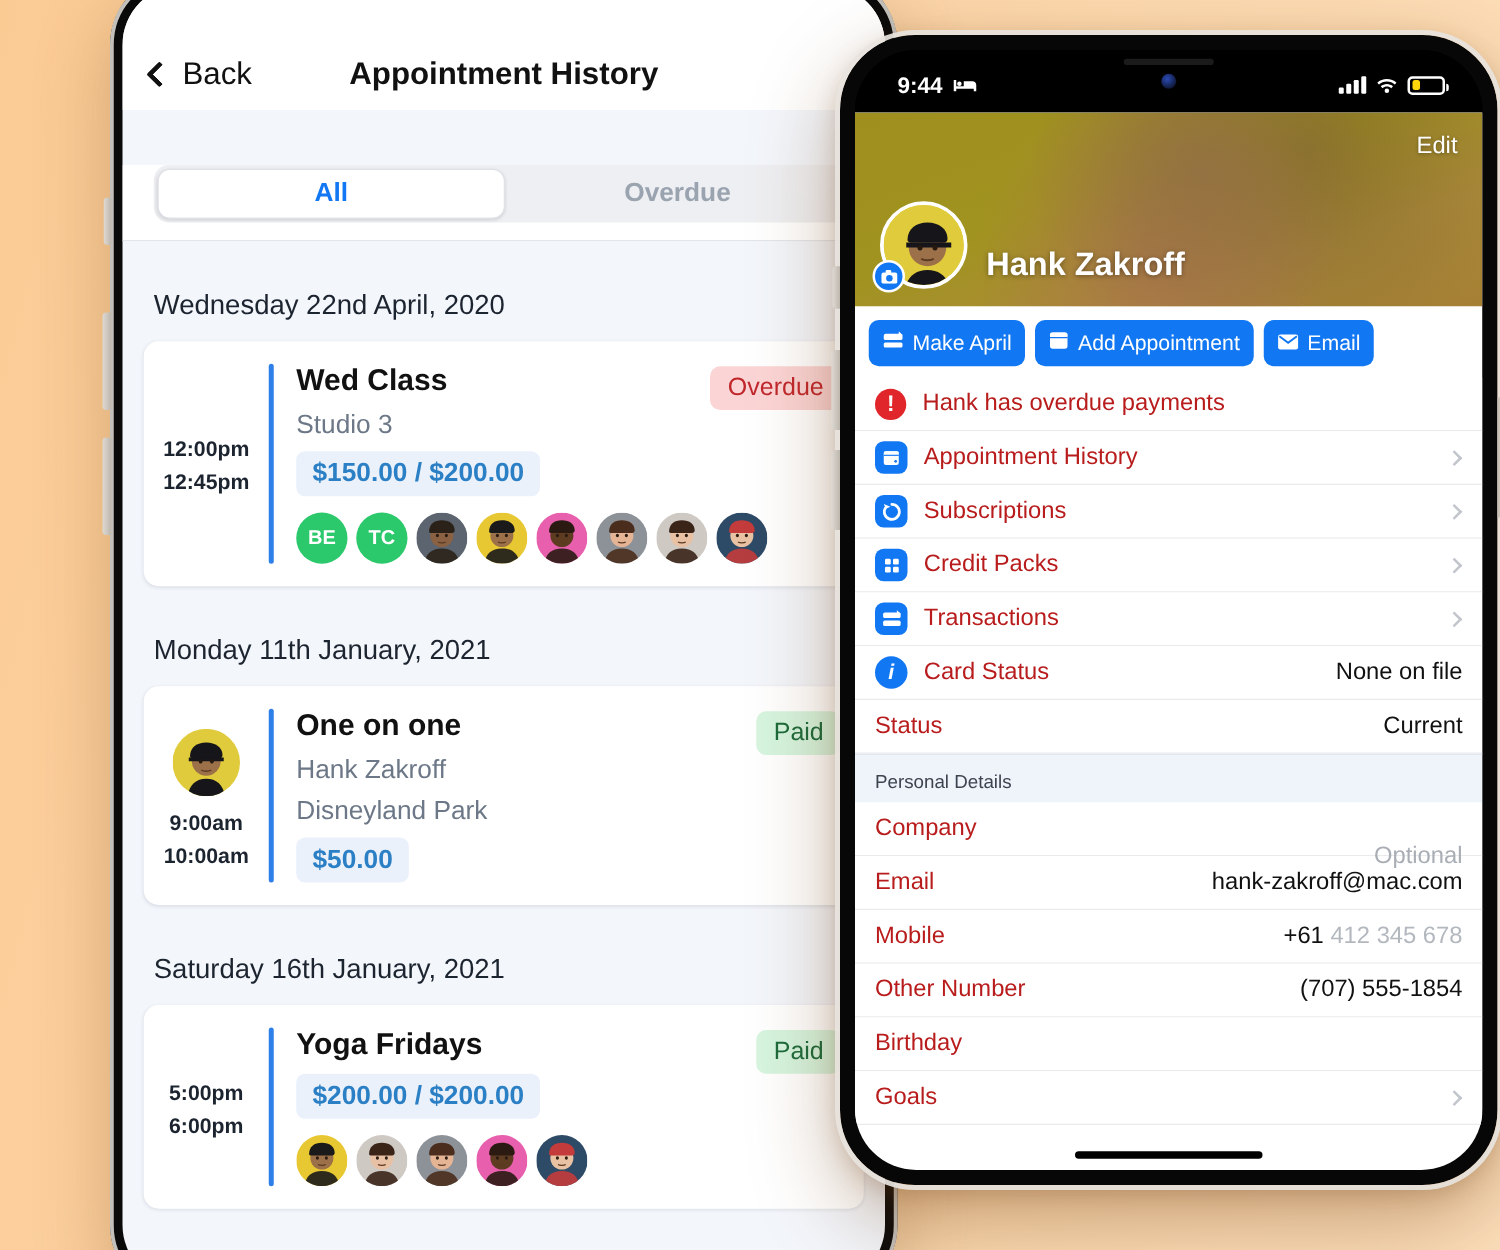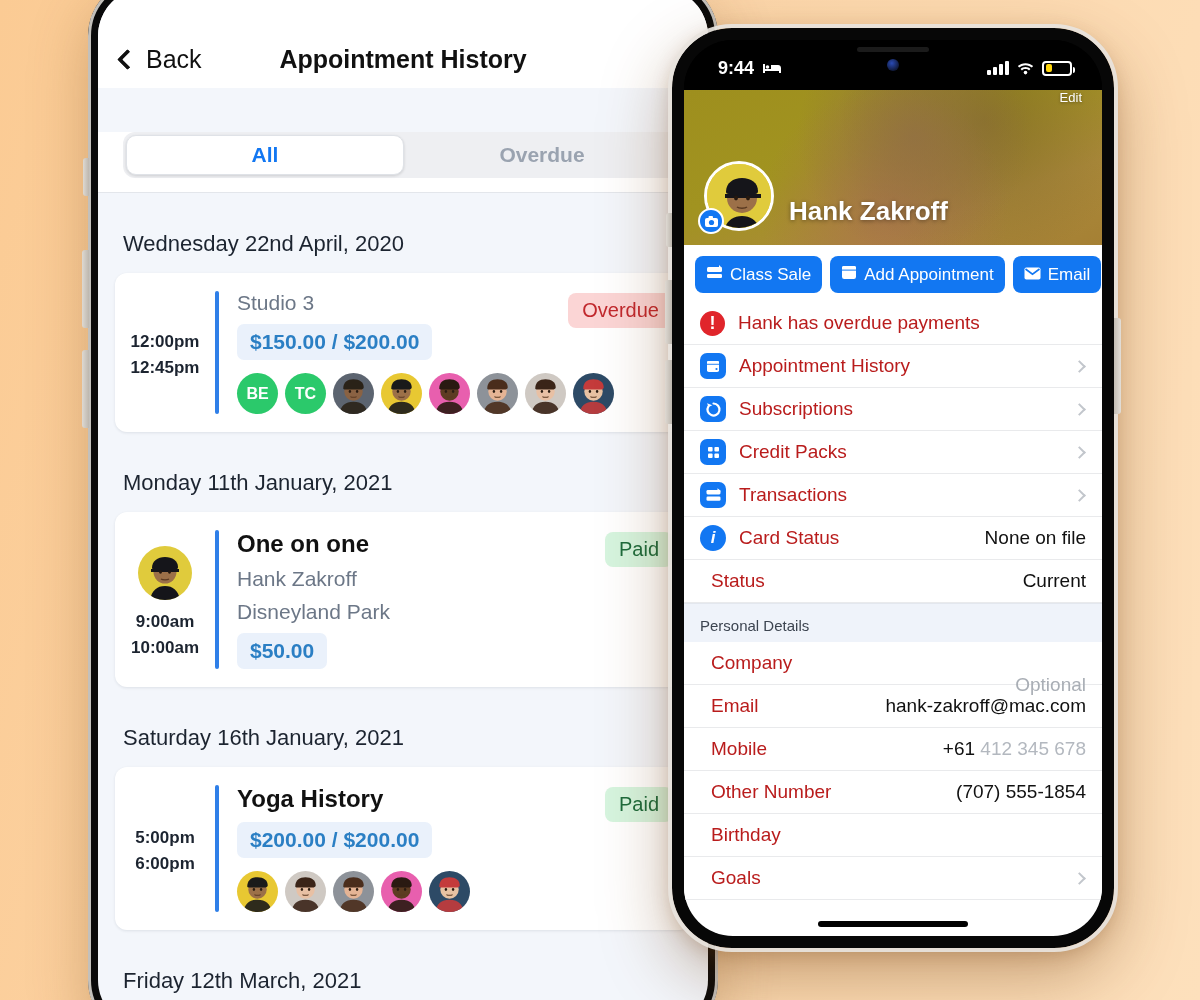--- a/index.html
+++ b/index.html
@@ -106,21 +106,21 @@
   .status-badge {
     position: absolute; top: 20px; right: 18px;
     font-size: 20px; padding: 6px 14px; border-radius: 8px; font-weight: 400;
   }
   .status-badge.overdue { background: #fbd5d5; color: #c1282d; }
   .status-badge.paid    { background: #d6f5df; color: #1c6b3c; }
 
   
   #front-phone {
     position: absolute; left: 672px; top: 28px;
-    width: 442px; height: 920px;
+    width: 526px; height: 920px;
     background: #070707; border-radius: 60px;
     box-shadow: 0 26px 70px rgba(110,60,15,.40), 0 6px 20px rgba(110,60,15,.25);
   }
   #front-phone .metal {
     position: absolute; inset: -4px; border-radius: 64px;
     border: 4px solid rgba(232,228,222,.92); pointer-events: none;
   }
   #fp-power {
     position: absolute; right: -7px; top: 290px; width: 7px; height: 96px;
     background: linear-gradient(270deg,#e3ded7,#c3bdb4); border-radius: 0 3px 3px 0;
@@ -169,21 +169,21 @@
   .cover {
     height: 155px; position: relative; overflow: hidden;
     background:
       radial-gradient(circle at 55% 30%, rgba(145,110,70,.75) 0%, rgba(145,110,70,0) 46%),
       radial-gradient(circle at 48% 78%, rgba(170,110,80,.68) 0%, rgba(170,110,80,0) 50%),
       radial-gradient(circle at 72% 20%, rgba(120,95,40,.6) 0%, rgba(120,95,40,0) 45%),
       linear-gradient(160deg, #9e8f1e 0%, #a19320 40%, #ab8a3a 72%, #a58034 100%);
     filter: blur(.2px);
   }
   .cover-edit {
-    position: absolute; right: 20px; top: 0; color: #fff; font-size: 13px;
+    position: absolute; right: 20px; top: 16px; color: #fff; font-size: 19px;
     text-shadow: 0 1px 3px rgba(0,0,0,.35); cursor: pointer;
   }
   .cover-name {
     position: absolute; left: 105px; bottom: 18px; color: #fff;
     font-size: 26px; font-weight: 600; text-shadow: 0 1px 4px rgba(0,0,0,.4);
   }
   .cover-ava {
     position: absolute; left: 20px; bottom: 14px; width: 70px; height: 70px;
     border-radius: 50%; border: 3px solid #fff; overflow: hidden; background: #dfc93a;
   }
@@ -226,21 +226,21 @@
     display: flex; align-items: center; justify-content: center; flex: 0 0 26px;
   }
   .chev-right {
     width: 9px; height: 9px; border-top: 2.5px solid #c2c6cc; border-right: 2.5px solid #c2c6cc;
     transform: rotate(45deg); flex: 0 0 auto; margin-right: 2px;
   }
   .section-head {
     background: #eff3fa; padding: 13px 12px 8px 16px;
     font-size: 15px; color: #3c4450; border-top: 1px solid #e3e7ee;
   }
-  .row.no-icon { padding-left: 27px; }
+  .row.no-icon { padding-left: 16px; }
   .home-ind {
     position: absolute; left: 50%; bottom: 9px; transform: translateX(-50%);
     width: 150px; height: 6px; background: #000; border-radius: 4px;
   }
 </style>
 </head>
 <body>
 
 <div id="stage">
 
@@ -270,20 +270,21 @@
 
         <div id="appt-list">
             <div class="day-header">Wednesday 22nd April, 2020</div>
             <div class="appt-card">
               <div class="appt-left">
                 <div class="appt-time">12:00pm</div>
                 <div class="appt-time">12:45pm</div>
               </div>
               <div class="appt-bar"></div>
               <div class="appt-body">
+                <div class="appt-title">Wed Class</div>
                 <div class="appt-sub">Studio 3</div>
                 <div><span class="price-chip">$150.00 / $200.00</span></div>
                 <div class="ava-row">
                   <div class="ava" style="background:#2bc96b;width:41px;height:41px">BE</div>
                   <div class="ava" style="background:#2bc96b;width:41px;height:41px">TC</div>
                   <div class="ava" style="width:41px;height:41px">
                     <svg viewBox="0 0 40 40" width="41" height="41">
                       <rect width="40" height="40" fill="#5c6470"></rect>
                       <circle cx="20" cy="18" r="9" fill="#8a6243"></circle>
                       <path d="M10 15c0-6 4-9 10-9s10 3 10 8c0 1-1 2-2 2H12c-1 0-2-.5-2-1z" fill="#2a2218"></path>
@@ -378,21 +379,21 @@
               <div class="status-badge paid">Paid</div>
             </div>
             <div class="day-header">Saturday 16th January, 2021</div>
             <div class="appt-card">
               <div class="appt-left">
                 <div class="appt-time">5:00pm</div>
                 <div class="appt-time">6:00pm</div>
               </div>
               <div class="appt-bar"></div>
               <div class="appt-body">
-                <div class="appt-title">Yoga History</div>
+                <div class="appt-title">Yoga Fridays</div>
                 <div><span class="price-chip">$200.00 / $200.00</span></div>
                 <div class="ava-row">
                   <div class="ava" style="width:41px;height:41px">
                     <svg viewBox="0 0 40 40" width="41" height="41">
                       <rect width="40" height="40" fill="#e8c832"></rect>
                       <circle cx="20" cy="18" r="9" fill="#9c7048"></circle>
                       <path d="M10 15c0-6 4-9 10-9s10 3 10 8c0 1-1 2-2 2H12c-1 0-2-.5-2-1z" fill="#1a1a1a"></path>
                       <path d="M6 40c1.5-8 6-12 14-12s12.5 4 14 12z" fill="#1a1a1a" opacity=".9"></path>
                       <ellipse cx="16.5" cy="18" rx="1.2" ry="1.4" fill="#2a1c12"></ellipse>
                       <ellipse cx="23.5" cy="18" rx="1.2" ry="1.4" fill="#2a1c12"></ellipse>
@@ -516,21 +517,21 @@
           <div class="cover-name">Hank Zakroff</div>
         </div>
 
         <div class="action-row" id="action-row">
             <button class="action-btn">
               <span><svg width="17" height="15" viewBox="0 0 17 15">
                   <rect x="1" y="2" width="15" height="5" rx="1.5" fill="#fff"></rect>
                   <rect x="1" y="9" width="15" height="4" rx="1.2" fill="#fff"></rect>
                   <path d="M13 0l3 3-3 3z" fill="#fff"></path>
                 </svg></span>
-              <span>Class Sale</span>
+              <span>Make April</span>
             </button>
             <button class="action-btn">
               <span><svg width="16" height="16" viewBox="0 0 16 16">
                   <rect x="1" y="2" width="14" height="13" rx="2.2" fill="#fff"></rect>
                   <rect x="1" y="2" width="14" height="3.4" rx="1.6" fill="#fff"></rect>
                   <rect x="2.6" y="6.6" width="10.8" height="7" fill="#1277f2" opacity=".0"></rect>
                   <rect x="1" y="5.6" width="14" height="1" fill="#1277f2"></rect>
                 </svg></span>
               <span>Add Appointment</span>
             </button>

